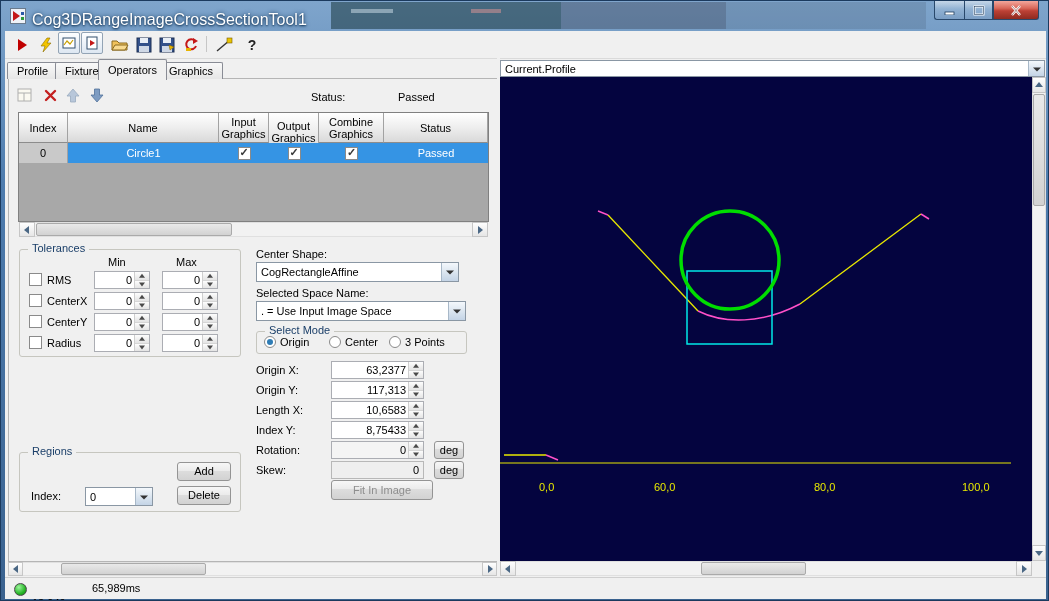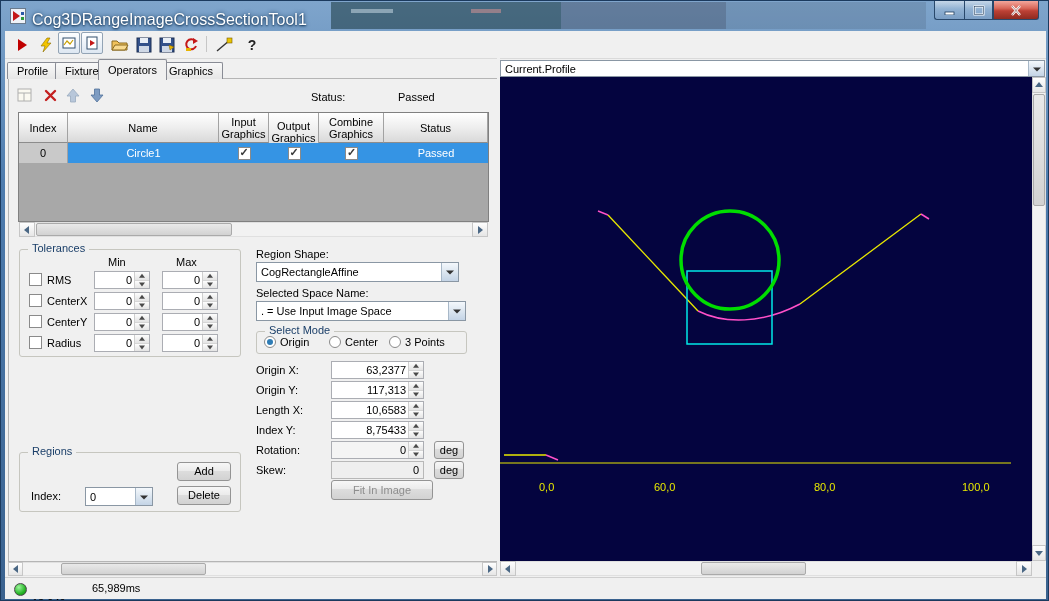--- a/index.html
+++ b/index.html
@@ -352,21 +352,21 @@
     <span class="arrows">
         <span class="sbtn2">
           <span class="tri-us"></span>
         </span>
         <span class="sbtn2">
           <span class="tri-ds"></span>
         </span>
       </span>
   </div>
 
-  <span class="lbl" style="left:255px;top:247px;">Region Shape:</span>
+  <span class="lbl" style="left:255px;top:247px;">Center Shape:</span>
   <div class="combo" style="left:255px;top:261px;width:203px;height:20px;">
     <span class="cval">CogRectangleAffine</span>
     <span class="cbtn">
         <span class="arrdn"></span>
       </span>
   </div>
   <span class="lbl" style="left:255px;top:286px;">Selected Space Name:</span>
   <div class="combo" style="left:255px;top:300px;width:210px;height:20px;">
     <span class="cval">. = Use Input Image Space</span>
     <span class="cbtn">

